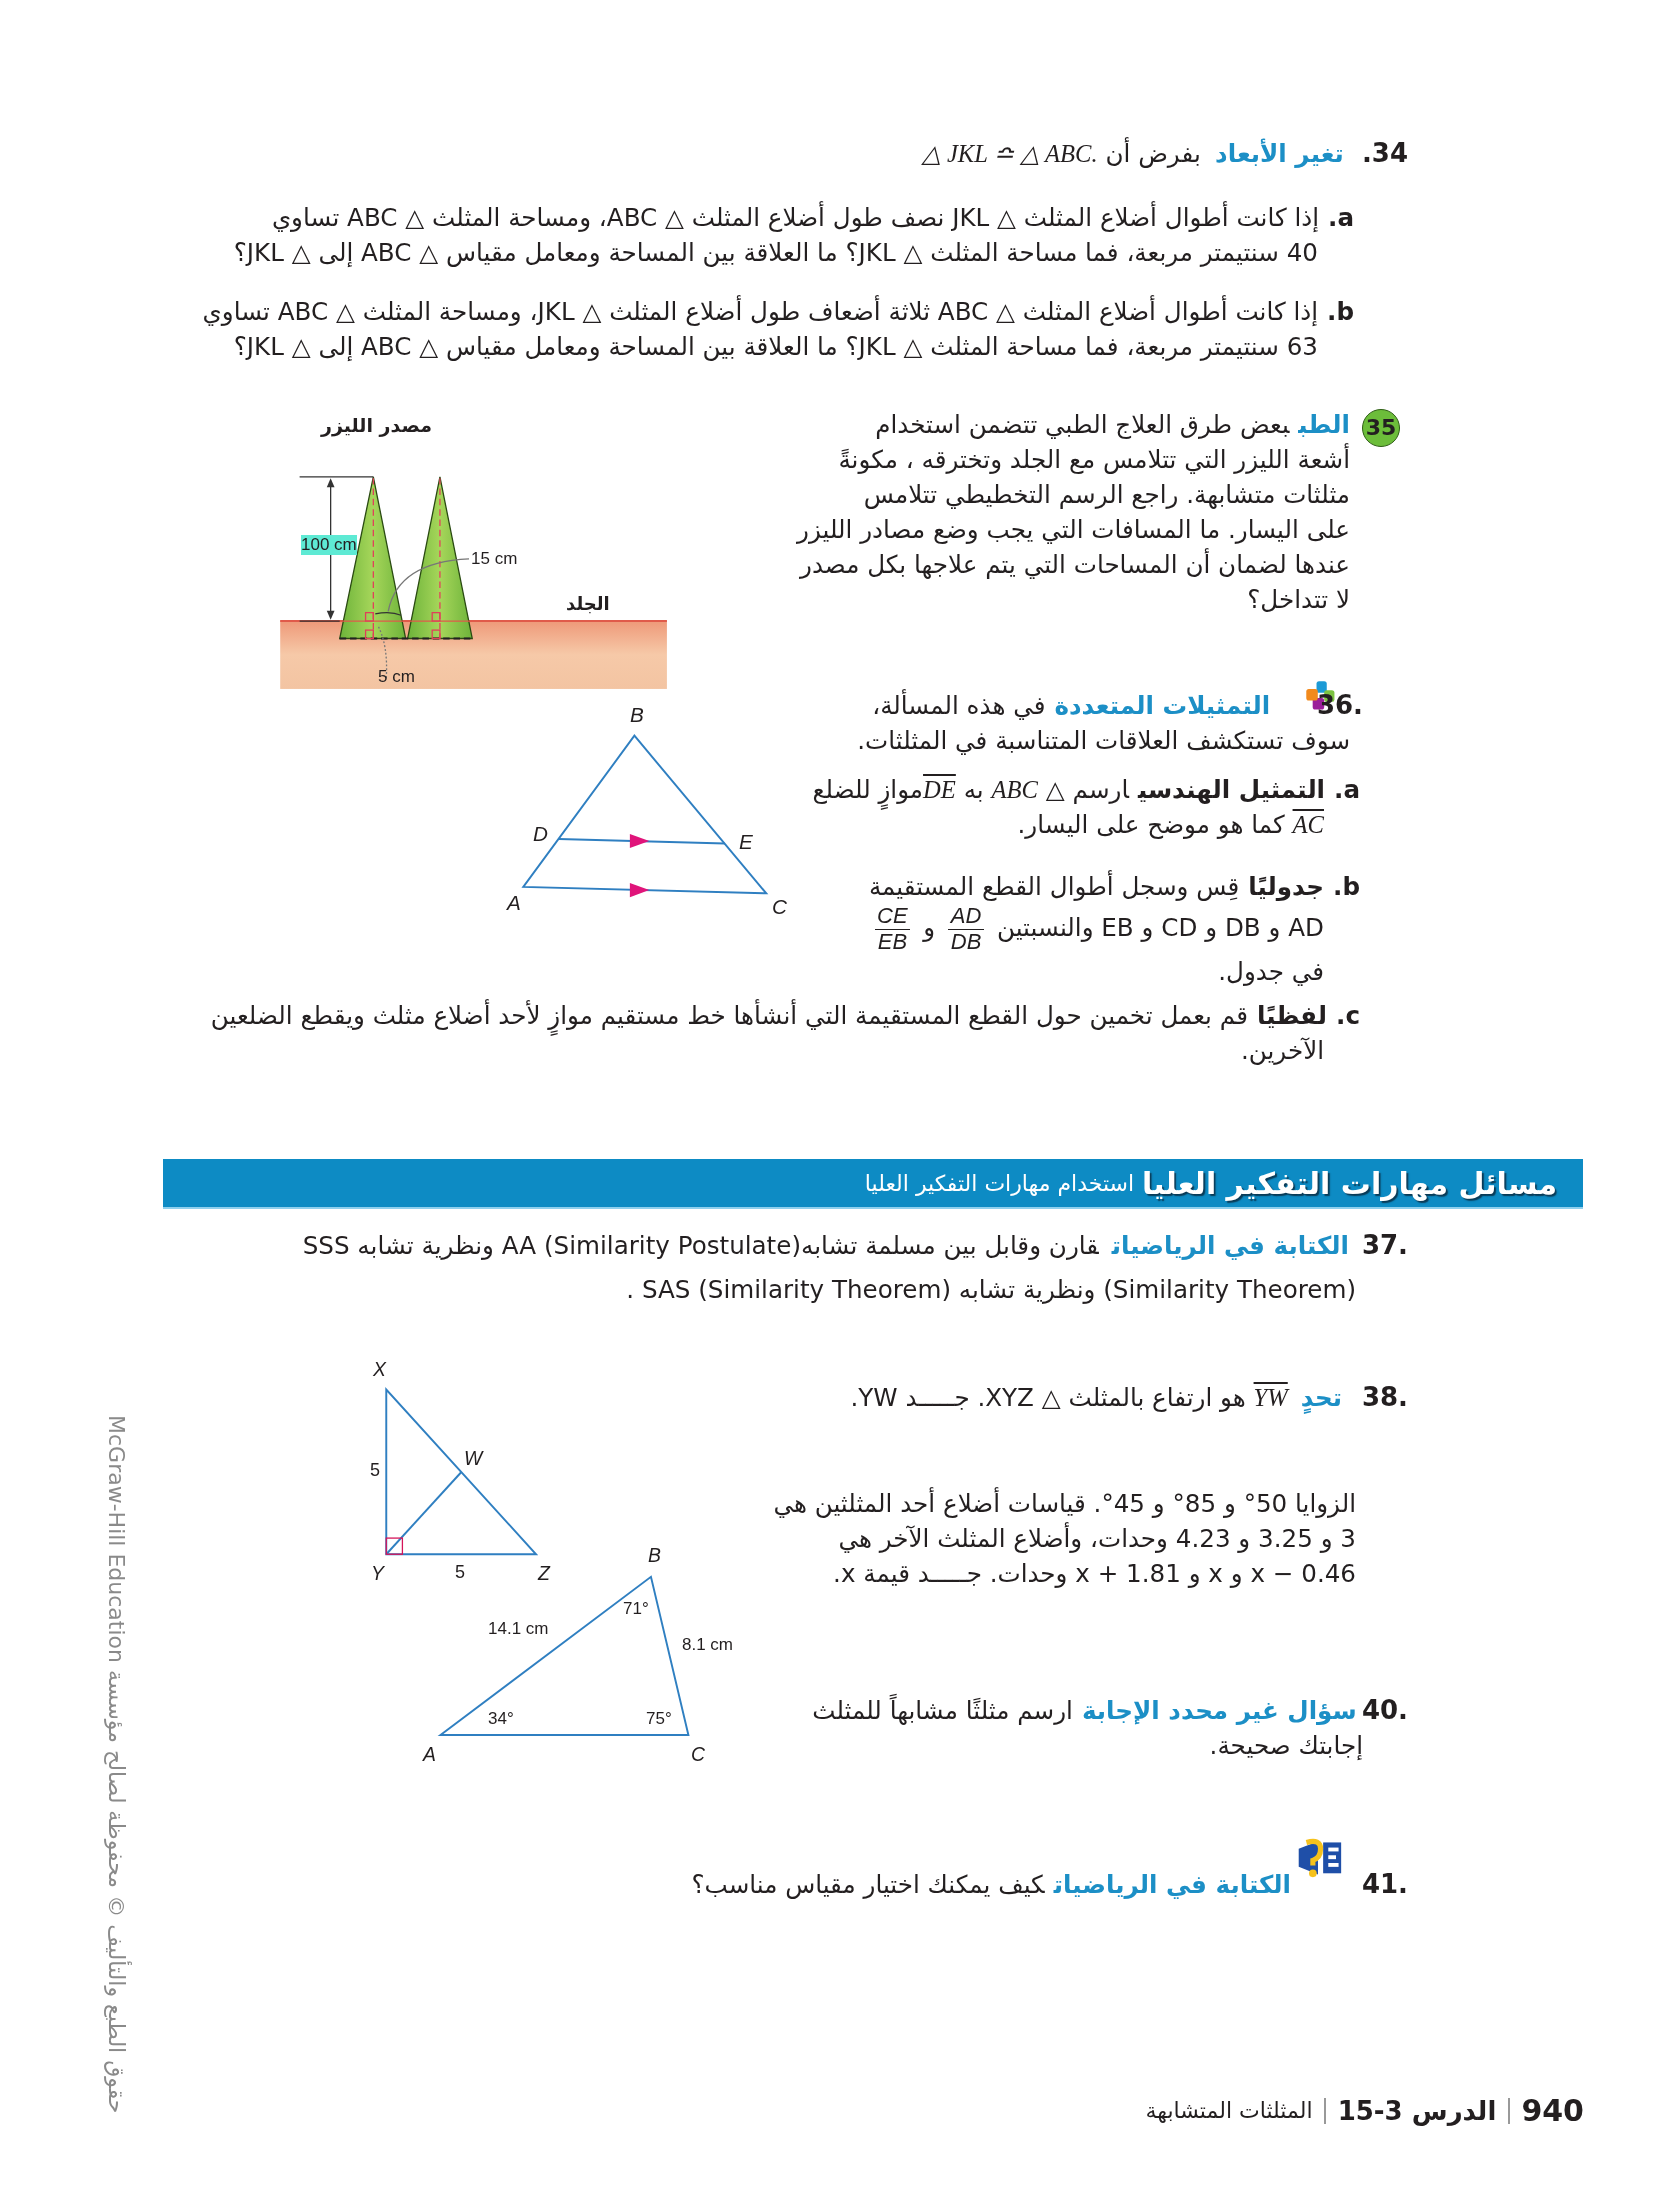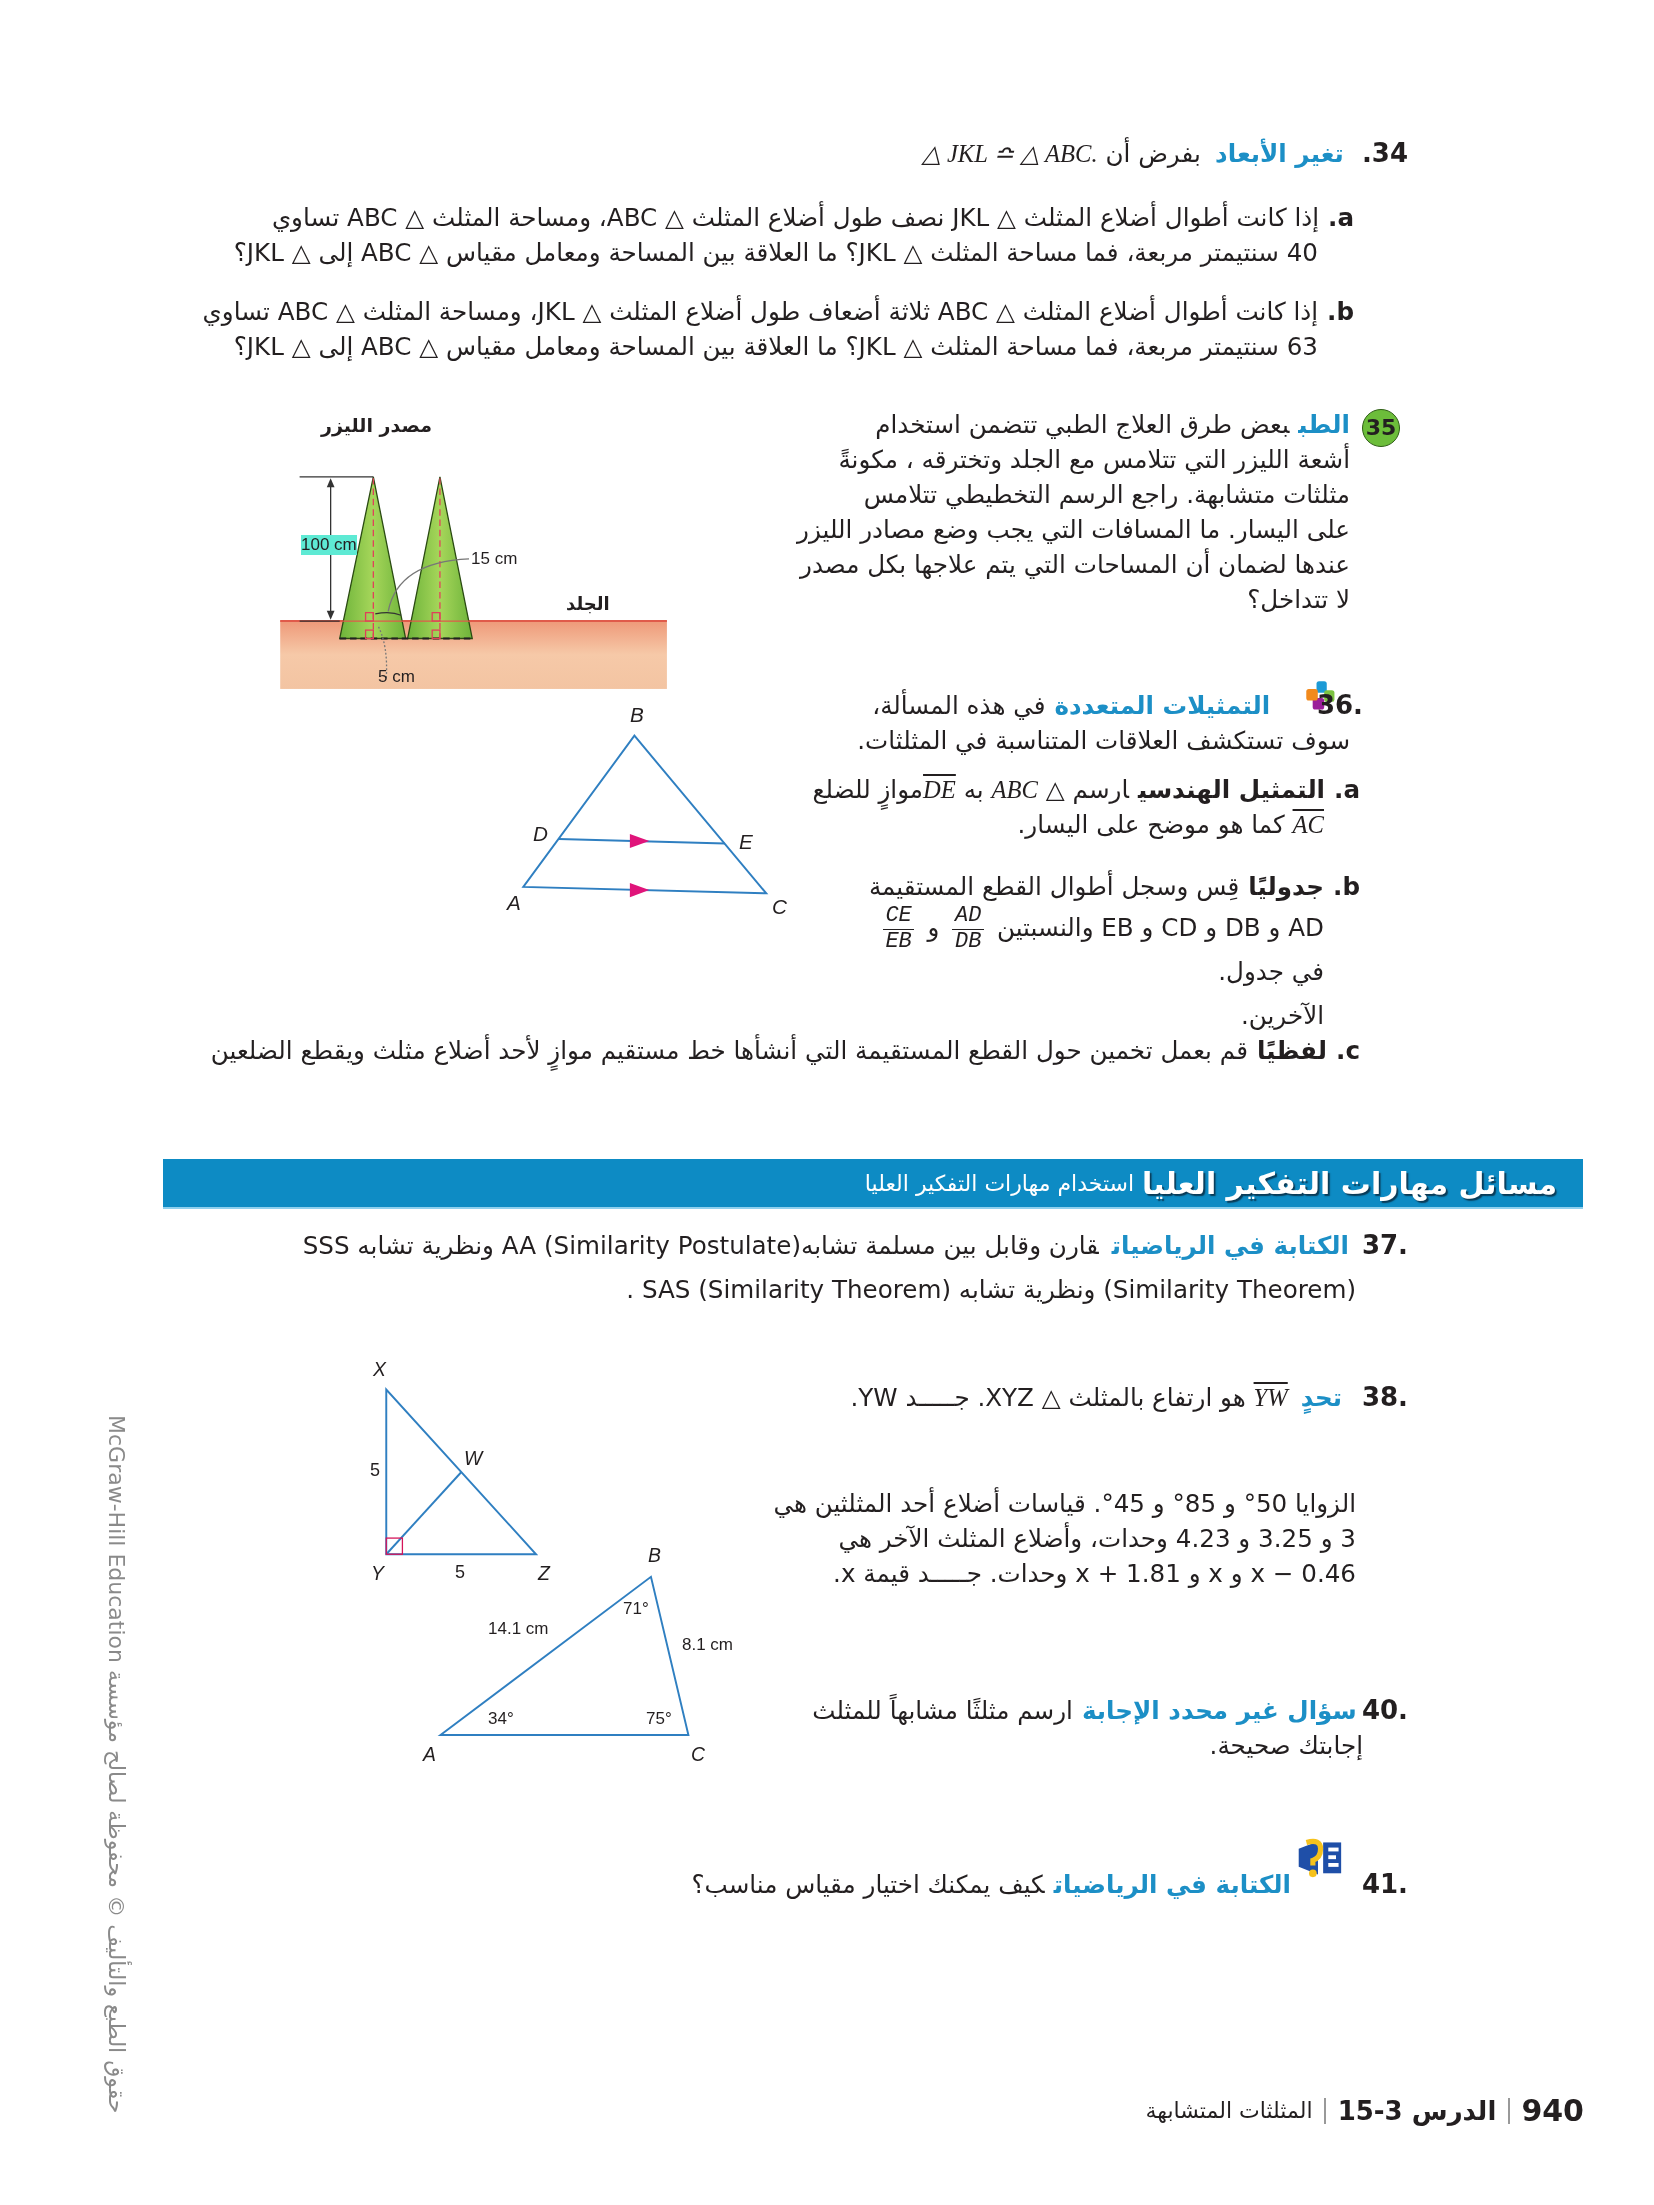--- a/index.html
+++ b/index.html
@@ -7,21 +7,21 @@
          font-family:"DejaVu Sans", sans-serif; color:#231f20; }
   .abs { position:absolute; }
   .rtl { direction:rtl; text-align:right; }
   .q-text { font-size:24.6px; line-height:35px; }
   .num { font-weight:bold; font-size:26px; }
   .kw-blue { color:#1c8fc6; font-weight:bold; }
   .kw-red { color:#d01c3c; font-weight:bold; }
   .kw-bold { font-weight:bold; color:#231f20; }
   .math { font-family:Liberation Serif, serif; font-style:italic; }
   .ovl { text-decoration:overline; }
-  .frac { display:inline-block; vertical-align:middle; text-align:center; font-family:Liberation Mono, monospace; font-style:italic; font-size:22px; line-height:24.6px; margin:0 5.2px; }
+  .frac { display:inline-block; vertical-align:middle; text-align:center; font-family:Liberation Sans, sans-serif; font-style:italic; font-size:22px; line-height:24.6px; margin:0 5.2px; }
   .frac span { display:block; }
   .frac .top { border-bottom:1.3px solid #231f20; padding:0 2.6px; }
   .band { left:163px; top:1159px; width:1420px; height:50px; background:#0d8bc4;
           border-bottom:2.6px solid #8fd0ee; }
   .band-title { color:#fff; font-weight:bold; font-size:30px; text-shadow:1.9px 1.9px 1.3px #0a3a55; }
   .band-sub { color:#fff; font-size:22px; margin-right:7.8px; }
   .badge35 { width:36px; height:36px; border-radius:50%; background:#6cbd3a; border:1.9px solid #2f5e16;
              font-weight:bold; font-size:22px; line-height:36px; text-align:center; color:#231f20; }
   .side-note { left:97px; top:1415px; width:39px; height:659px; }
   .side-note span { position:absolute; left:0; top:0; transform-origin:0 0; transform:translate(32px,0) rotate(90deg);
@@ -122,22 +122,22 @@
   <div><span class="kw-bold" style="margin-left:9px;">b.</span><span class="kw-bold" style="margin-left:9px;">جدوليًا</span><span>قِس وسجل أطوال القطع المستقيمة</span></div>
   <div style="margin-right:36px;">
     <span class="math" style="font-style:normal; font-family:'DejaVu Sans',sans-serif;">AD و DB و CD و EB والنسبتين</span>
     <span class="frac"><span class="top">AD</span><span>DB</span></span>
     <span>و</span>
     <span class="frac"><span class="top">CE</span><span>EB</span></span>
   </div>
   <div style="margin-right:36px;">في جدول.</div>
 </div>
 <div class="abs rtl q-text" style="right:294px; top:998px; width:1292px;">
+  <div><span class="kw-bold" style="margin-left:9px;">c.</span><span class="kw-bold" style="margin-left:9px;">لفظيًا</span><span>قم بعمل تخمين حول القطع المستقيمة التي أنشأها خط مستقيم موازٍ لأحد أضلاع مثلث ويقطع الضلعين</span></div>
   <div style="margin-right:36px;">الآخرين.</div>
-  <div><span class="kw-bold" style="margin-left:9px;">c.</span><span class="kw-bold" style="margin-left:9px;">لفظيًا</span><span>قم بعمل تخمين حول القطع المستقيمة التي أنشأها خط مستقيم موازٍ لأحد أضلاع مثلث ويقطع الضلعين</span></div>
 </div>
 
 <div class="abs" style="left:491px; top:698px; width:323px; height:233px;">
   <svg width="323" height="233" class="abs" style="left:0;top:0;" viewBox="0 0 500 360">
     <polygon points="222,58 50,292 426,302" fill="none" stroke="#2f7fc1" stroke-width="3"></polygon>
     <line x1="105" y1="218" x2="362" y2="225" stroke="#2f7fc1" stroke-width="3"></line>
     <polygon points="215,210 245,221 215,232" fill="#e0147a"></polygon>
     <polygon points="215,286 245,297 215,308" fill="#e0147a"></polygon>
   </svg>
   <div class="abs math fig-label" style="left:139px; top:5.2px; font-size:20.7px;">B</div>

